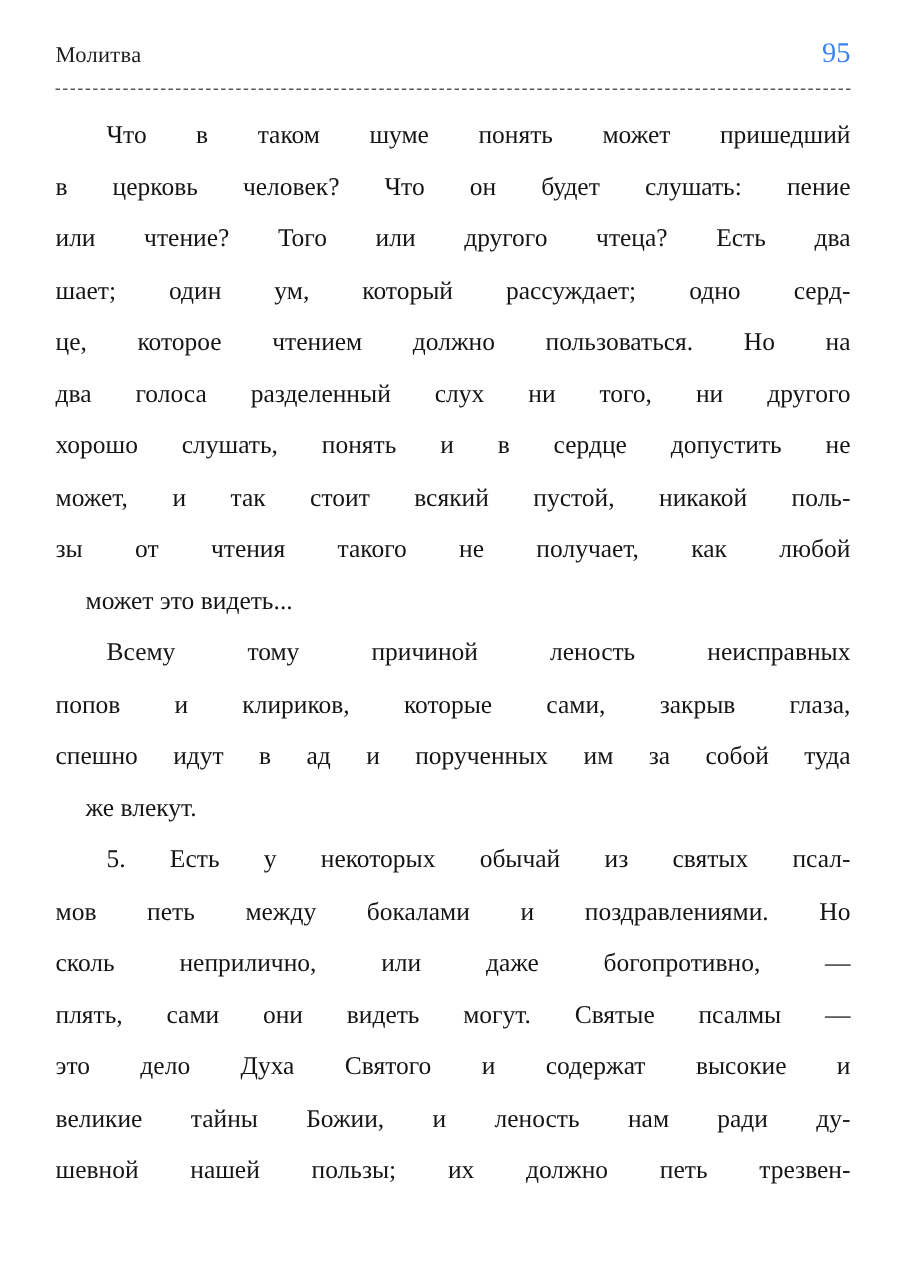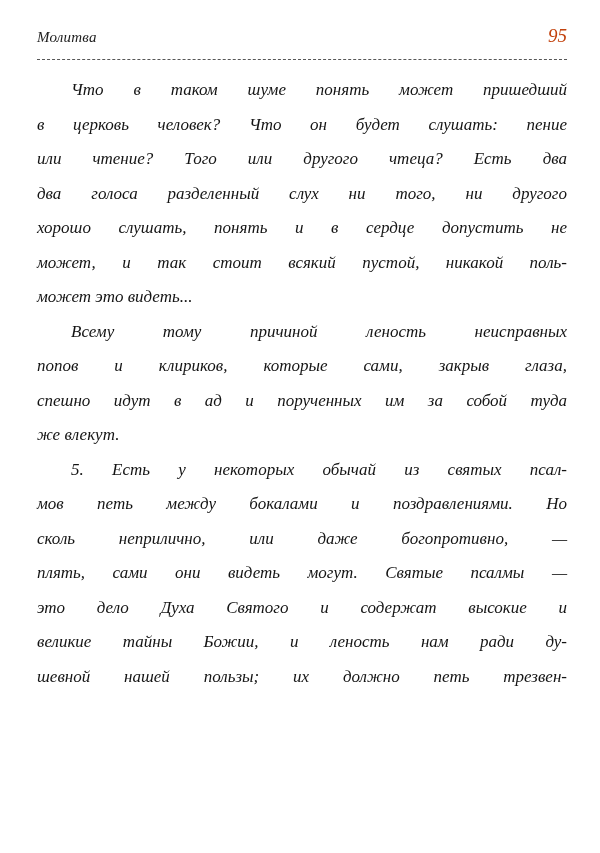--- a/index.html
+++ b/index.html
@@ -11,21 +11,21 @@
       width: 600px;
       height: 853px;
       position: relative;
       overflow: hidden;
       color: #141414;
       font-family: "Liberation Serif", "DejaVu Serif", serif;
     }
     .page {
       position: absolute;
       left: 0; top: 0;
-      width: 600px; height: 640px; font-style: italic;
+      width: 600px; height: 640px;
     }
     .running-head {
       position: absolute;
       left: 37px;
       top: 24px;
       width: 530px;
       height: 34px;
     }
     .head-title {
       position: absolute;
@@ -33,21 +33,21 @@
       top: 5px;
       font-size: 15px;
       letter-spacing: 0.2px;
       color: #1c1c1c;
     }
     .head-page {
       position: absolute;
       right: 0;
       top: 1px;
       font-size: 19px;
-      color: #c2410c;
+      color: #3b82f6;
     }
     .head-rule {
       position: absolute;
       left: 37px;
       top: 59px;
       width: 530px;
       height: 0;
       border-top: 1px dashed #3a3a3a;
       opacity: 0.85;
     }
@@ -65,39 +65,43 @@
       white-space: nowrap;
       text-align: justify;
       text-align-last: justify;
       overflow: visible;
     }
     .line.indent {
       padding-left: 34px;
     }
     .line.last {
       text-align-last: left;
+      margin-left: 20px;
     }
   </style>
 </head>
 <body>
 
 <div class="page">
   <div class="running-head">
     <span class="head-title">Молитва</span>
     <span class="head-page">95</span>
   </div>
   <div class="head-rule"></div>
 
   <div class="body-text" id="body-text">
       <span class="line indent">Что в таком шуме понять может пришедший</span>
       <span class="line">в церковь человек? Что он будет слушать: пение</span>
       <span class="line">или чтение? Того или другого чтеца? Есть два</span>
+      <span class="line">шает; один ум, который рассуждает; одно серд-</span>
+      <span class="line">це, которое чтением должно пользоваться. Но на</span>
       <span class="line">два голоса разделенный слух ни того, ни другого</span>
       <span class="line">хорошо слушать, понять и в сердце допустить не</span>
       <span class="line">может, и так стоит всякий пустой, никакой поль-</span>
+      <span class="line">зы от чтения такого не получает, как любой</span>
       <span class="line last">может это видеть...</span>
       <span class="line indent">Всему тому причиной леность неисправных</span>
       <span class="line">попов и клириков, которые сами, закрыв глаза,</span>
       <span class="line">спешно идут в ад и порученных им за собой туда</span>
       <span class="line last">же влекут.</span>
       <span class="line indent">5. Есть у некоторых обычай из святых псал-</span>
       <span class="line">мов петь между бокалами и поздравлениями. Но</span>
       <span class="line">сколь неприлично, или даже богопротивно, —</span>
       <span class="line">плять, сами они видеть могут. Святые псалмы —</span>
       <span class="line">это дело Духа Святого и содержат высокие и</span>

